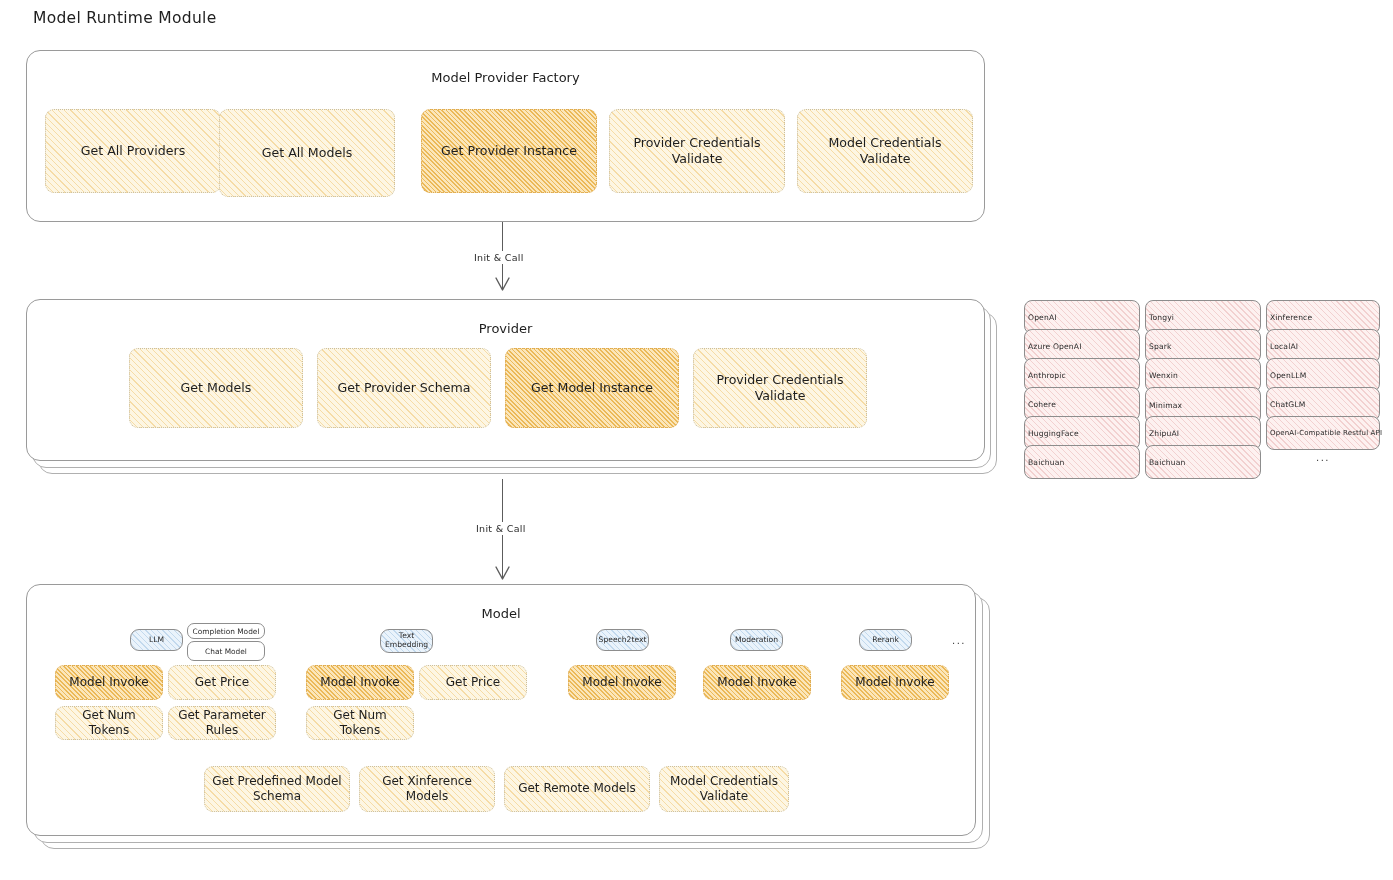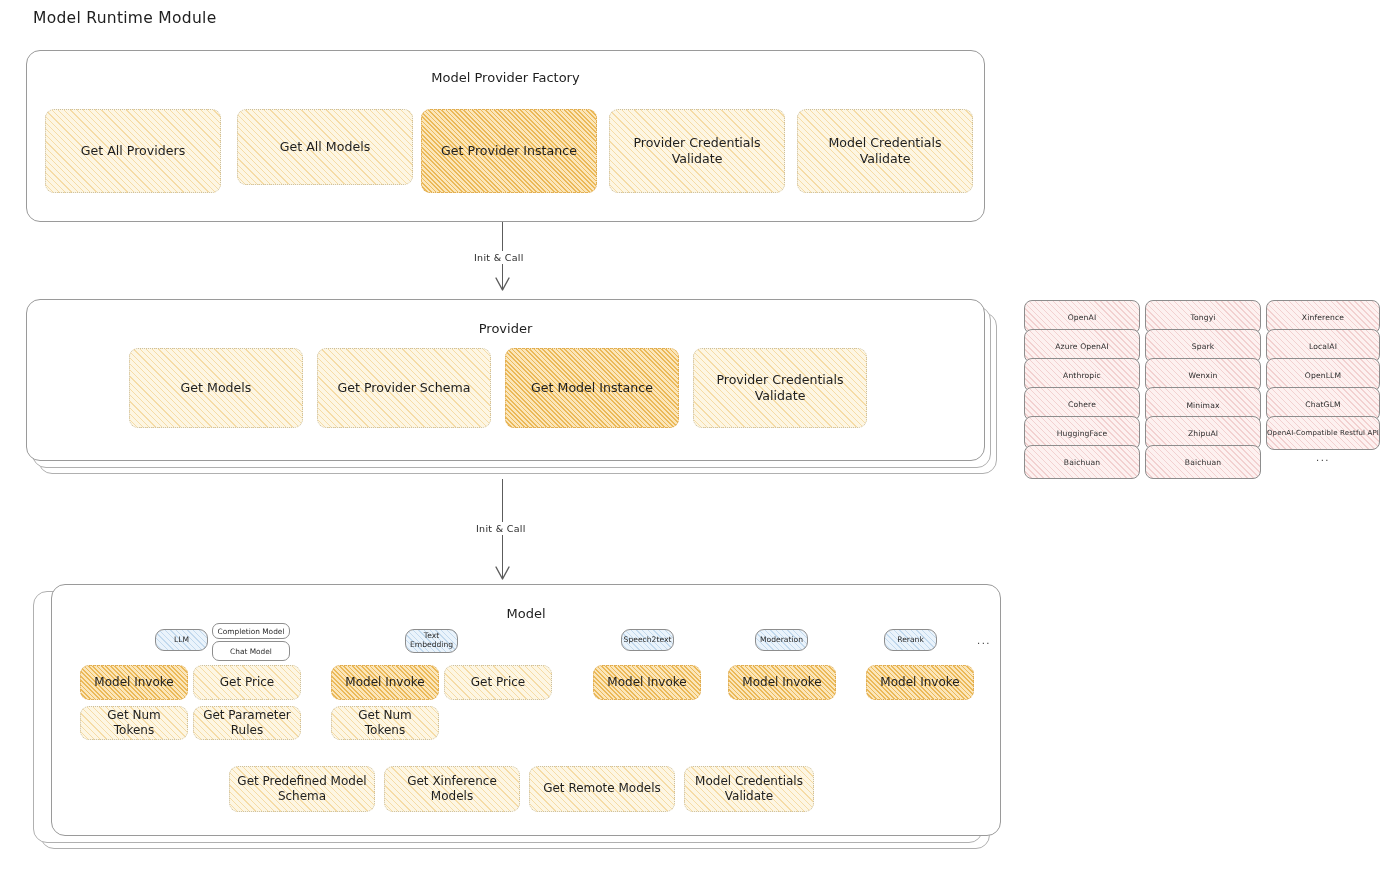--- a/index.html
+++ b/index.html
@@ -103,21 +103,20 @@
   }
   .fn-box.hl { border-color: #dba850; }
   .fn-box.sm { font-size: 12px; }
 
   
   .prov-pill {
     border: 1.1px solid #8d8d8d;
     border-radius: 8px;
     display: flex;
     align-items: center;
-    justify-content: center;
     text-align: center;
     font-size: 7.6px;
     color: #2b2b2b;
     letter-spacing: 0.15px;
     white-space: nowrap;
     padding: 16px 3px;
   }
   .prov-ellipsis {
     display: flex; align-items: center; justify-content: center;
     font-size: 10px; color: #3b3b3b; letter-spacing: 1.5px;
@@ -179,21 +178,21 @@
 <div class="abs" id="page-title">Model Runtime Module</div>
 
 <div class="abs container-card" style="left:26px; top:50px; width:959px; height:172px;">
 
   <div class="container-title" style="top:19px;">Model Provider Factory</div>
 
   <div class="abs fn-box hatch-cream" style="left:18px; top:58px; width:176px; height:84px;text-align:right;">
     <span>Get All Providers</span>
   </div>
 
-  <div class="abs fn-box hatch-cream" style="left:210px; top:58px; width:176px; height:76px;">
+  <div class="abs fn-box hatch-cream" style="left:192px; top:58px; width:176px; height:88px;">
     <span>Get All Models</span>
   </div>
 
   <div class="abs fn-box hl hatch-orange" style="left:394px; top:58px; width:176px; height:84px;">
     <span>Get Provider Instance</span>
   </div>
 
   <div class="abs fn-box hatch-cream" style="left:582px; top:58px; width:176px; height:84px;">
     <span>Provider Credentials Validate</span>
   </div>
@@ -297,21 +296,21 @@
 <div class="arrow-head" style="left:494px; top:565px; width:17px; height:16px;">
   <svg width="17" height="16" viewBox="0 0 17 16">
     <path d="M2 2 L8.5 14 L15 2" fill="none" stroke="#5c5c5c" stroke-width="1.4" stroke-linecap="round" stroke-linejoin="round"></path>
   </svg>
 </div>
 <div class="arrow-label" style="left:472px; top:522px;">Init &amp; Call</div>
 
 <div class="abs container-shadow" style="left:40px; top:597px; width:950px; height:252px;"></div>
 <div class="abs container-shadow" style="left:33px; top:591px; width:950px; height:252px;"></div>
 
-<div class="abs container-card" style="left:26px; top:584px; width:950px; height:252px;margin-left:25px;">
+<div class="abs container-card" style="left:26px; top:584px; width:950px; height:252px;">
 
   <div class="container-title" style="top:21px;">Model</div>
 
   <div class="abs type-badge hatch-blue" style="left:103px; top:44px; width:53px; height:22px;">
     <span>LLM</span>
   </div>
   <div class="abs sub-badge" style="left:160px; top:38px; width:78px; height:16px;">
     <span>Completion Model</span>
   </div>
   <div class="abs sub-badge" style="left:160px; top:56px; width:78px; height:20px;">

